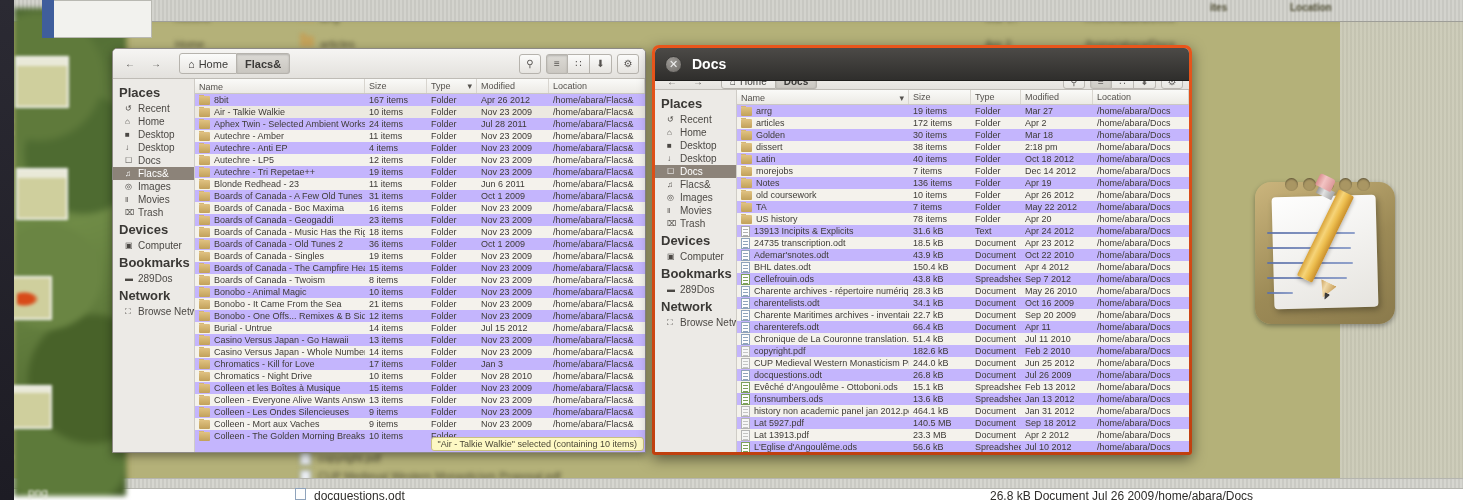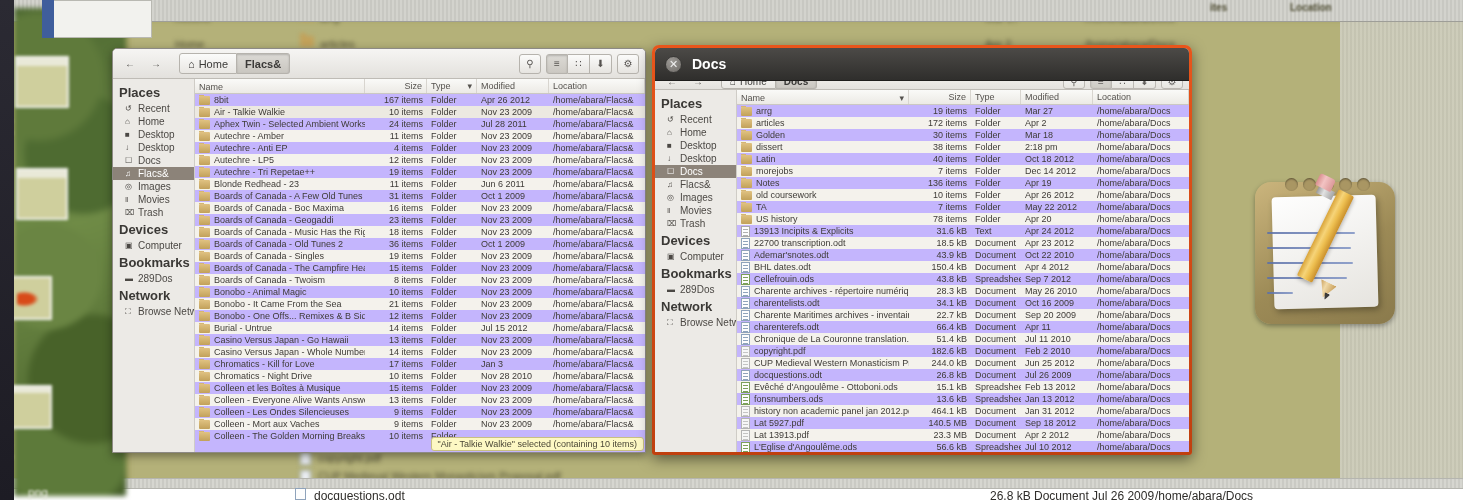--- a/index.html
+++ b/index.html
@@ -245,21 +245,21 @@
   }
   .rows { flex:1; overflow:hidden; }
   .row {
     display:flex; height:12px; font-size:9px; color:#3e3b37;
     align-items:center;
   }
   .row:nth-child(even) { background:#f4f2ec; }
   .row.sel { background:#ece9e1; }
   .row > div { padding: 0 4px; overflow:hidden; white-space:nowrap; }
   .c-name { flex:1; min-width:0; display:flex; align-items:center; gap:4px; }
-  .c-size { width:62px; text-align:right; }
+  .c-size { width:62px; }
   .c-type { width:50px; }
   .c-mod  { width:72px; }
   .c-loc  { width:96px; }
 
   .ico-folder {
     width:11px; height:9px; flex:0 0 11px; position:relative;
     background: linear-gradient(180deg,#e0c282,#c2a15a);
     border-radius:1px 1px 1px 1px;
   }
   .ico-folder::before {
@@ -1006,21 +1006,21 @@
                     <span>13913 Incipits &amp; Explicits</span>
                   </div>
                   <div class="c-size">31.6 kB</div>
                   <div class="c-type">Text</div>
                   <div class="c-mod">Apr 24 2012</div>
                   <div class="c-loc">/home/abara/Docs</div>
                 </div>
                 <div class="row">
                   <div class="c-name">
                     <span class="ico-doc"></span>
-                    <span>22700 transcription.odt</span>
+                    <span>24735 transcription.odt</span>
                   </div>
                   <div class="c-size">18.5 kB</div>
                   <div class="c-type">Document</div>
                   <div class="c-mod">Apr 23 2012</div>
                   <div class="c-loc">/home/abara/Docs</div>
                 </div>
                 <div class="row">
                   <div class="c-name">
                     <span class="ico-doc"></span>
                     <span>Ademar'snotes.odt</span>

